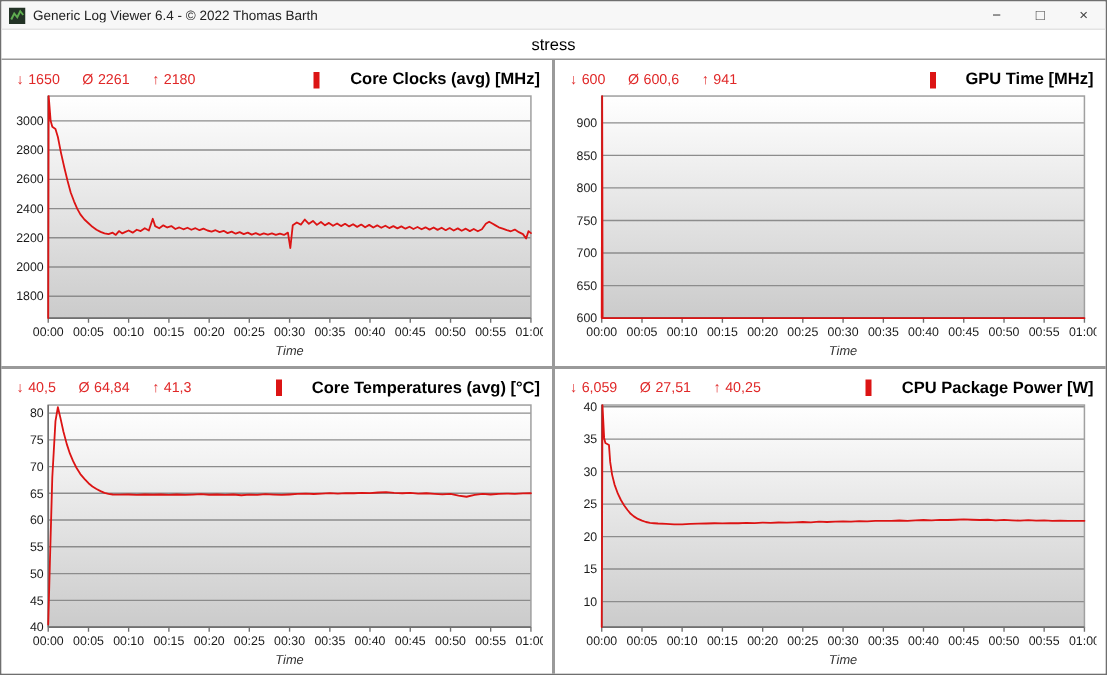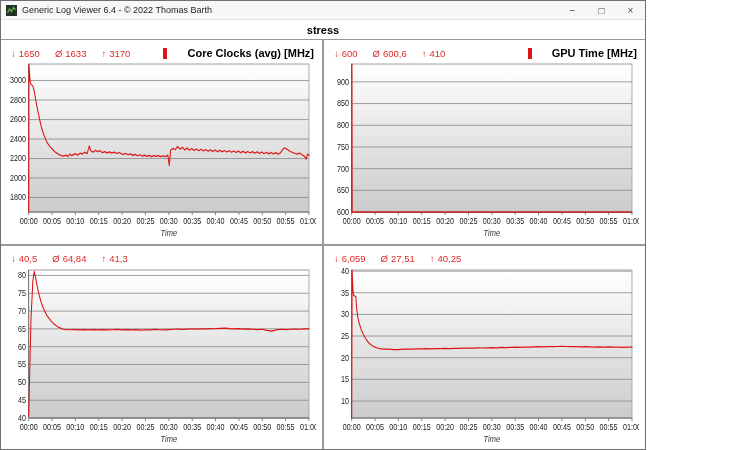--- a/index.html
+++ b/index.html
@@ -3,21 +3,21 @@
 <meta charset="utf-8">
 <style>
   * { box-sizing: border-box; }
   html,body { margin:0; padding:0; background:#fff; }
   body {
     width:738px; height:450px;
     font-family:"Liberation Sans", sans-serif;
     overflow:hidden;
   }
   .window {
-    width:646px; height:450px;
+    width:738px; height:450px;
     border:1px solid #6f6f6f;
     display:flex; flex-direction:column;
     background:#fff;
   }
   .titlebar {
     height:19px; flex:0 0 19px;
     background:#f7f7f7;
     border-bottom:1px solid #e3e3e3;
     display:flex; align-items:center;
     padding-left:5px;
@@ -27,21 +27,21 @@
   .title-text { flex:1; white-space:nowrap; overflow:hidden; }
   .win-controls { display:flex; height:100%; }
   .win-btn {
     width:29px; height:100%;
     display:flex; align-items:center; justify-content:center;
     font-size:10px; color:#444;
   }
   .tabheader {
     height:20px; flex:0 0 20px;
     display:flex; align-items:center; justify-content:center;
-    font-size:11px; font-weight:bold; color:#000;
+    font-size:11px; font-weight:normal; color:#000;
     background:#fff;
     border-bottom:1px solid #989898;
   }
   .grid {
     flex:1;
     display:grid;
     grid-template-columns:1fr 1fr;
     grid-template-rows:1fr 1fr;
     gap:2px;
     background:#9a9a9a;
@@ -90,25 +90,25 @@
 
     <section class="panel">
       <div class="panel-head">
         <span class="stats" style="color: rgb(224, 40, 40);">
           <span class="stat">
               <span>↓</span>
               <span>1650</span>
             </span>
           <span class="stat">
               <span>Ø</span>
-              <span>1633</span>
+              <span>2261</span>
             </span>
           <span class="stat">
               <span>↑</span>
-              <span>3170</span>
+              <span>2180</span>
             </span>
         </span>
         <span class="panel-title">
           <span class="title-marker" style="background: rgb(220, 20, 20);"></span>
           <span>Core Clocks (avg) [MHz]</span>
         </span>
       </div>
       <div class="chart-host">
           <svg viewBox="0 0 355 178" width="100%" height="100%" preserveAspectRatio="none" font-family="Liberation Sans, sans-serif">
             <defs>
@@ -173,21 +173,21 @@
           <span class="stat">
               <span>↓</span>
               <span>600</span>
             </span>
           <span class="stat">
               <span>Ø</span>
               <span>600,6</span>
             </span>
           <span class="stat">
               <span>↑</span>
-              <span>410</span>
+              <span>941</span>
             </span>
         </span>
         <span class="panel-title">
           <span class="title-marker" style="background: rgb(220, 20, 20);"></span>
           <span>GPU Time [MHz]</span>
         </span>
       </div>
       <div class="chart-host">
           <svg viewBox="0 0 355 178" width="100%" height="100%" preserveAspectRatio="none" font-family="Liberation Sans, sans-serif">
             <defs>
@@ -254,20 +254,24 @@
               <span>40,5</span>
             </span>
           <span class="stat">
               <span>Ø</span>
               <span>64,84</span>
             </span>
           <span class="stat">
               <span>↑</span>
               <span>41,3</span>
             </span>
+        </span>
+        <span class="panel-title">
+          <span class="title-marker" style="background: rgb(220, 20, 20);"></span>
+          <span>Core Temperatures (avg) [°C]</span>
         </span>
       </div>
       <div class="chart-host">
           <svg viewBox="0 0 355 178" width="100%" height="100%" preserveAspectRatio="none" font-family="Liberation Sans, sans-serif">
             <defs>
               <linearGradient id="g2" x1="0" y1="0" x2="0" y2="1">
                 <stop offset="0" stop-color="#ffffff"></stop>
                 <stop offset="1" stop-color="#cbcbcb"></stop>
               </linearGradient>
             </defs>
@@ -334,20 +338,24 @@
             </span>
           <span class="stat">
               <span>Ø</span>
               <span>27,51</span>
             </span>
           <span class="stat">
               <span>↑</span>
               <span>40,25</span>
             </span>
         </span>
+        <span class="panel-title">
+          <span class="title-marker" style="background: rgb(220, 20, 20);"></span>
+          <span>CPU Package Power [W]</span>
+        </span>
       </div>
       <div class="chart-host">
           <svg viewBox="0 0 355 178" width="100%" height="100%" preserveAspectRatio="none" font-family="Liberation Sans, sans-serif">
             <defs>
               <linearGradient id="g3" x1="0" y1="0" x2="0" y2="1">
                 <stop offset="0" stop-color="#ffffff"></stop>
                 <stop offset="1" stop-color="#cbcbcb"></stop>
               </linearGradient>
             </defs>
             <rect x="27" y="2" width="320" height="146" fill="url(#g3)"></rect>

